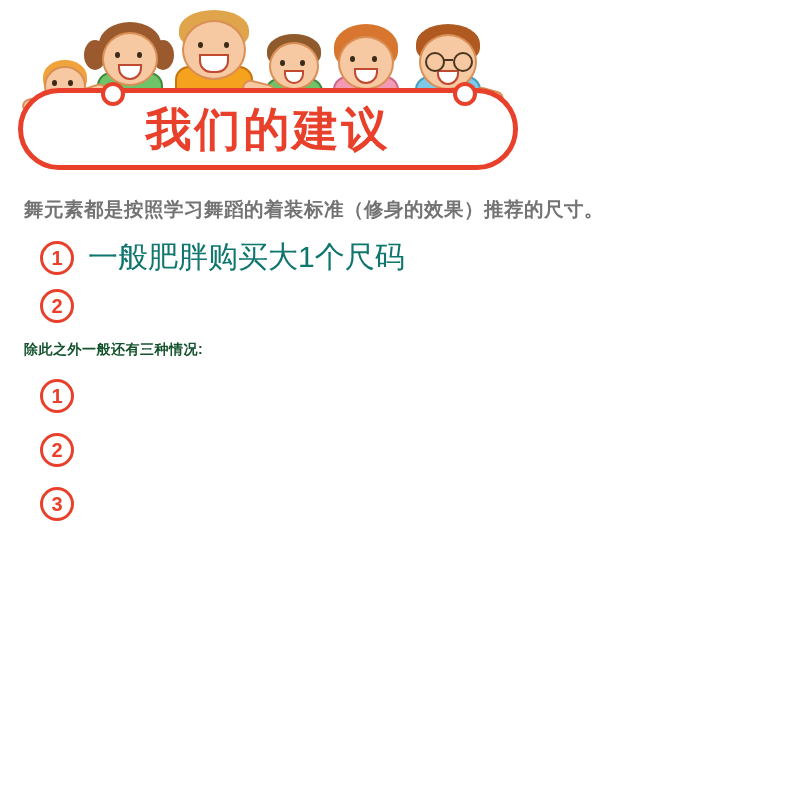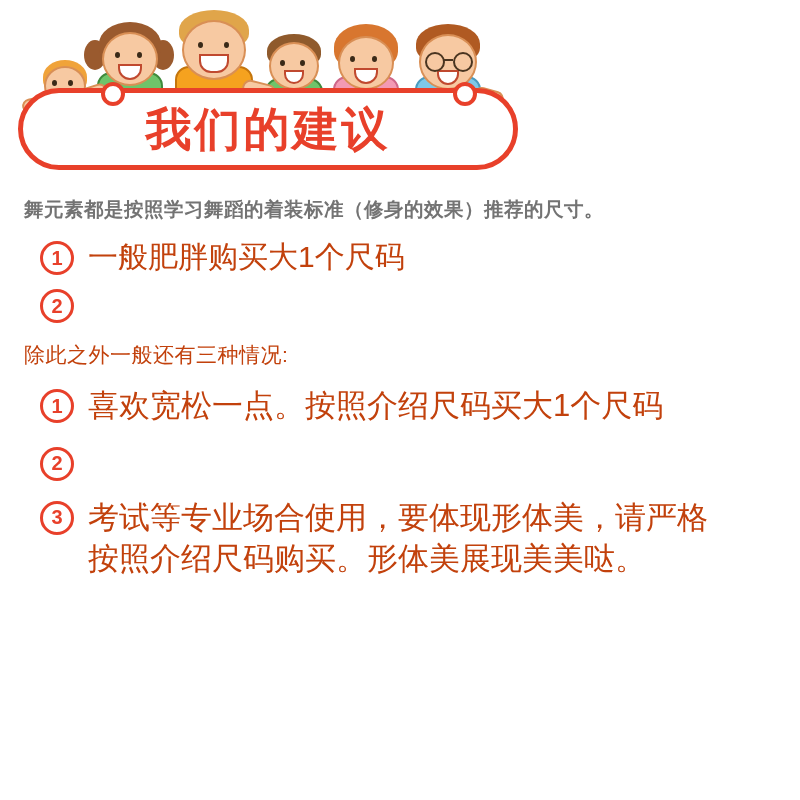--- a/index.html
+++ b/index.html
@@ -188,29 +188,29 @@
     display: flex;
     align-items: center;
     justify-content: center;
     box-sizing: border-box;
     margin-top: 4px;
   }
   .item-text {
     margin-left: 14px;
     font-size: 30px;
     line-height: 1.34;
-    color: #c2410c;
+    color: #0f766e;
     font-weight: 500;
   }
 
   .subhead {
     margin: 18px 0 0 24px;
-    font-size: 21px;
-    font-weight: normal;
-    color: #c2410c;
+    font-size: 14px;
+    font-weight: bold;
+    color: #14532d;
     letter-spacing: 0.5px;
   }
 
   .list.second { margin-top: 16px; }
   .list.second .item { margin-bottom: 16px; }
   .list.second .item-text { font-size: 31px; }
 </style>
 </head>
 <body>
 
@@ -302,24 +302,22 @@
     <div class="item">
       <div class="badge">2</div>
     </div>
   </div>
 
   <div class="subhead">除此之外一般还有三种情况:</div>
 
   <div class="list second">
     <div class="item">
       <div class="badge">1</div>
-      <div class="item-text">喜欢宽松一点。按照介绍尺码买大1个尺码</div>
     </div>
     <div class="item">
       <div class="badge">2</div>
     </div>
     <div class="item">
       <div class="badge">3</div>
-      <div class="item-text" style="max-width:630px;">考试等专业场合使用，要体现形体美，请严格按照介绍尺码购买。形体美展现美美哒。</div>
     </div>
   </div>
 
 </div>
 
 </body></html>

